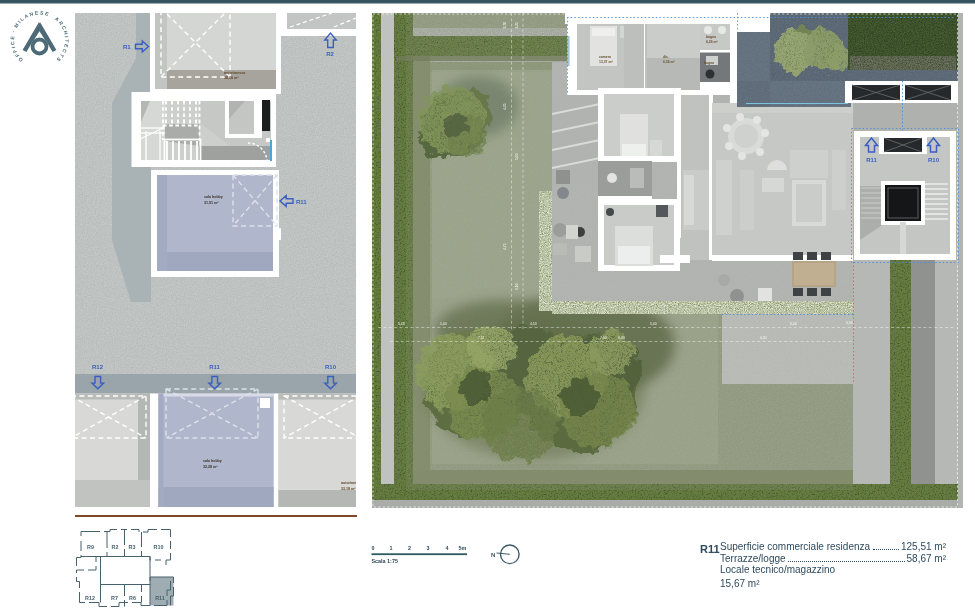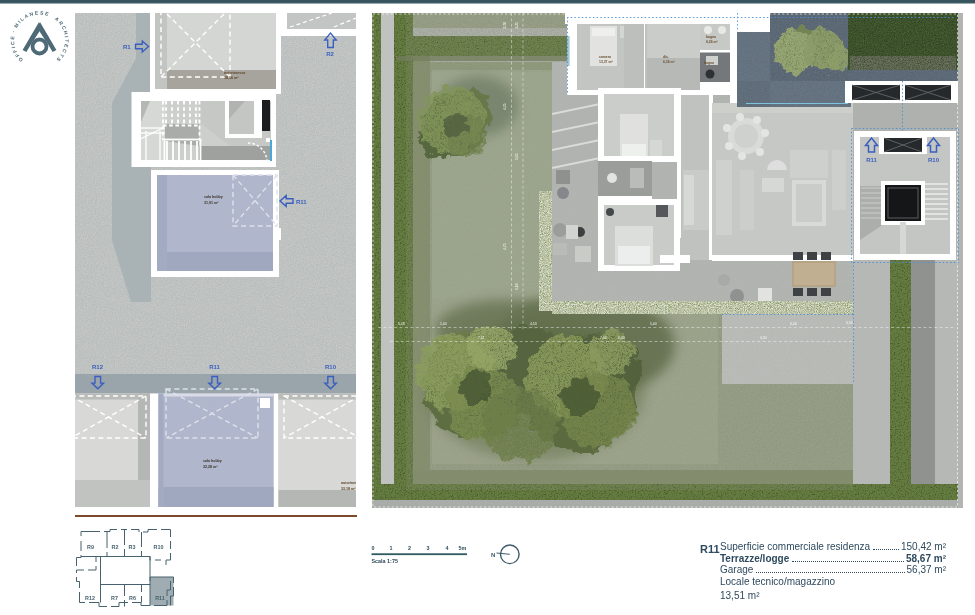--- a/index.html
+++ b/index.html
@@ -603,31 +603,26 @@
   <line x1="496.5" y1="553" x2="509.8" y2="554.3" stroke="#3e5a68" stroke-width="1"></line>
   <text x="491" y="556.5" font-size="6" font-weight="bold" fill="#3e5a68">N</text>
 </svg>
 
 <div class="abs" style="left:700px;top:541px;width:260px;color:#2e4a5e;">
   <div style="position:absolute;left:0;top:2px;font-size:11px;font-weight:bold;">R11</div>
   <div style="position:absolute;left:20px;top:0;width:226px;font-size:10px;text-align:right;">
     <div style="display:flex;align-items:baseline;height:11.6px;">
         <span>Superficie commerciale residenza&nbsp;</span>
         <span style="flex:1;border-bottom:1px dotted #2e4a5e;margin:0 2px 2px 0;"></span>
-        <span>150,42 m²</span>
+        <span>125,51 m²</span>
       </div>
-    <div style="display:flex;align-items:baseline;height:11.6px;font-weight:bold;">
+    <div style="display:flex;align-items:baseline;height:11.6px;">
         <span>Terrazze/logge&nbsp;</span>
         <span style="flex:1;border-bottom:1px dotted #2e4a5e;margin:0 2px 2px 0;"></span>
         <span>58,67 m²</span>
       </div>
-    <div style="display:flex;align-items:baseline;height:11.6px;">
-        <span>Garage&nbsp;</span>
-        <span style="flex:1;border-bottom:1px dotted #2e4a5e;margin:0 2px 2px 0;"></span>
-        <span>56,37 m²</span>
-      </div>
     <div style="display:flex;align-items:baseline;height:11.6px;flex-direction:column;">
         <span>Locale tecnico/magazzino&nbsp;</span>
         <span style="flex:1;border-bottom:1px dotted #2e4a5e;margin:0 2px 2px 0;"></span>
-        <span>13,51 m²</span>
+        <span>15,67 m²</span>
       </div>
   </div>
 </div>
 
 </body></html>

